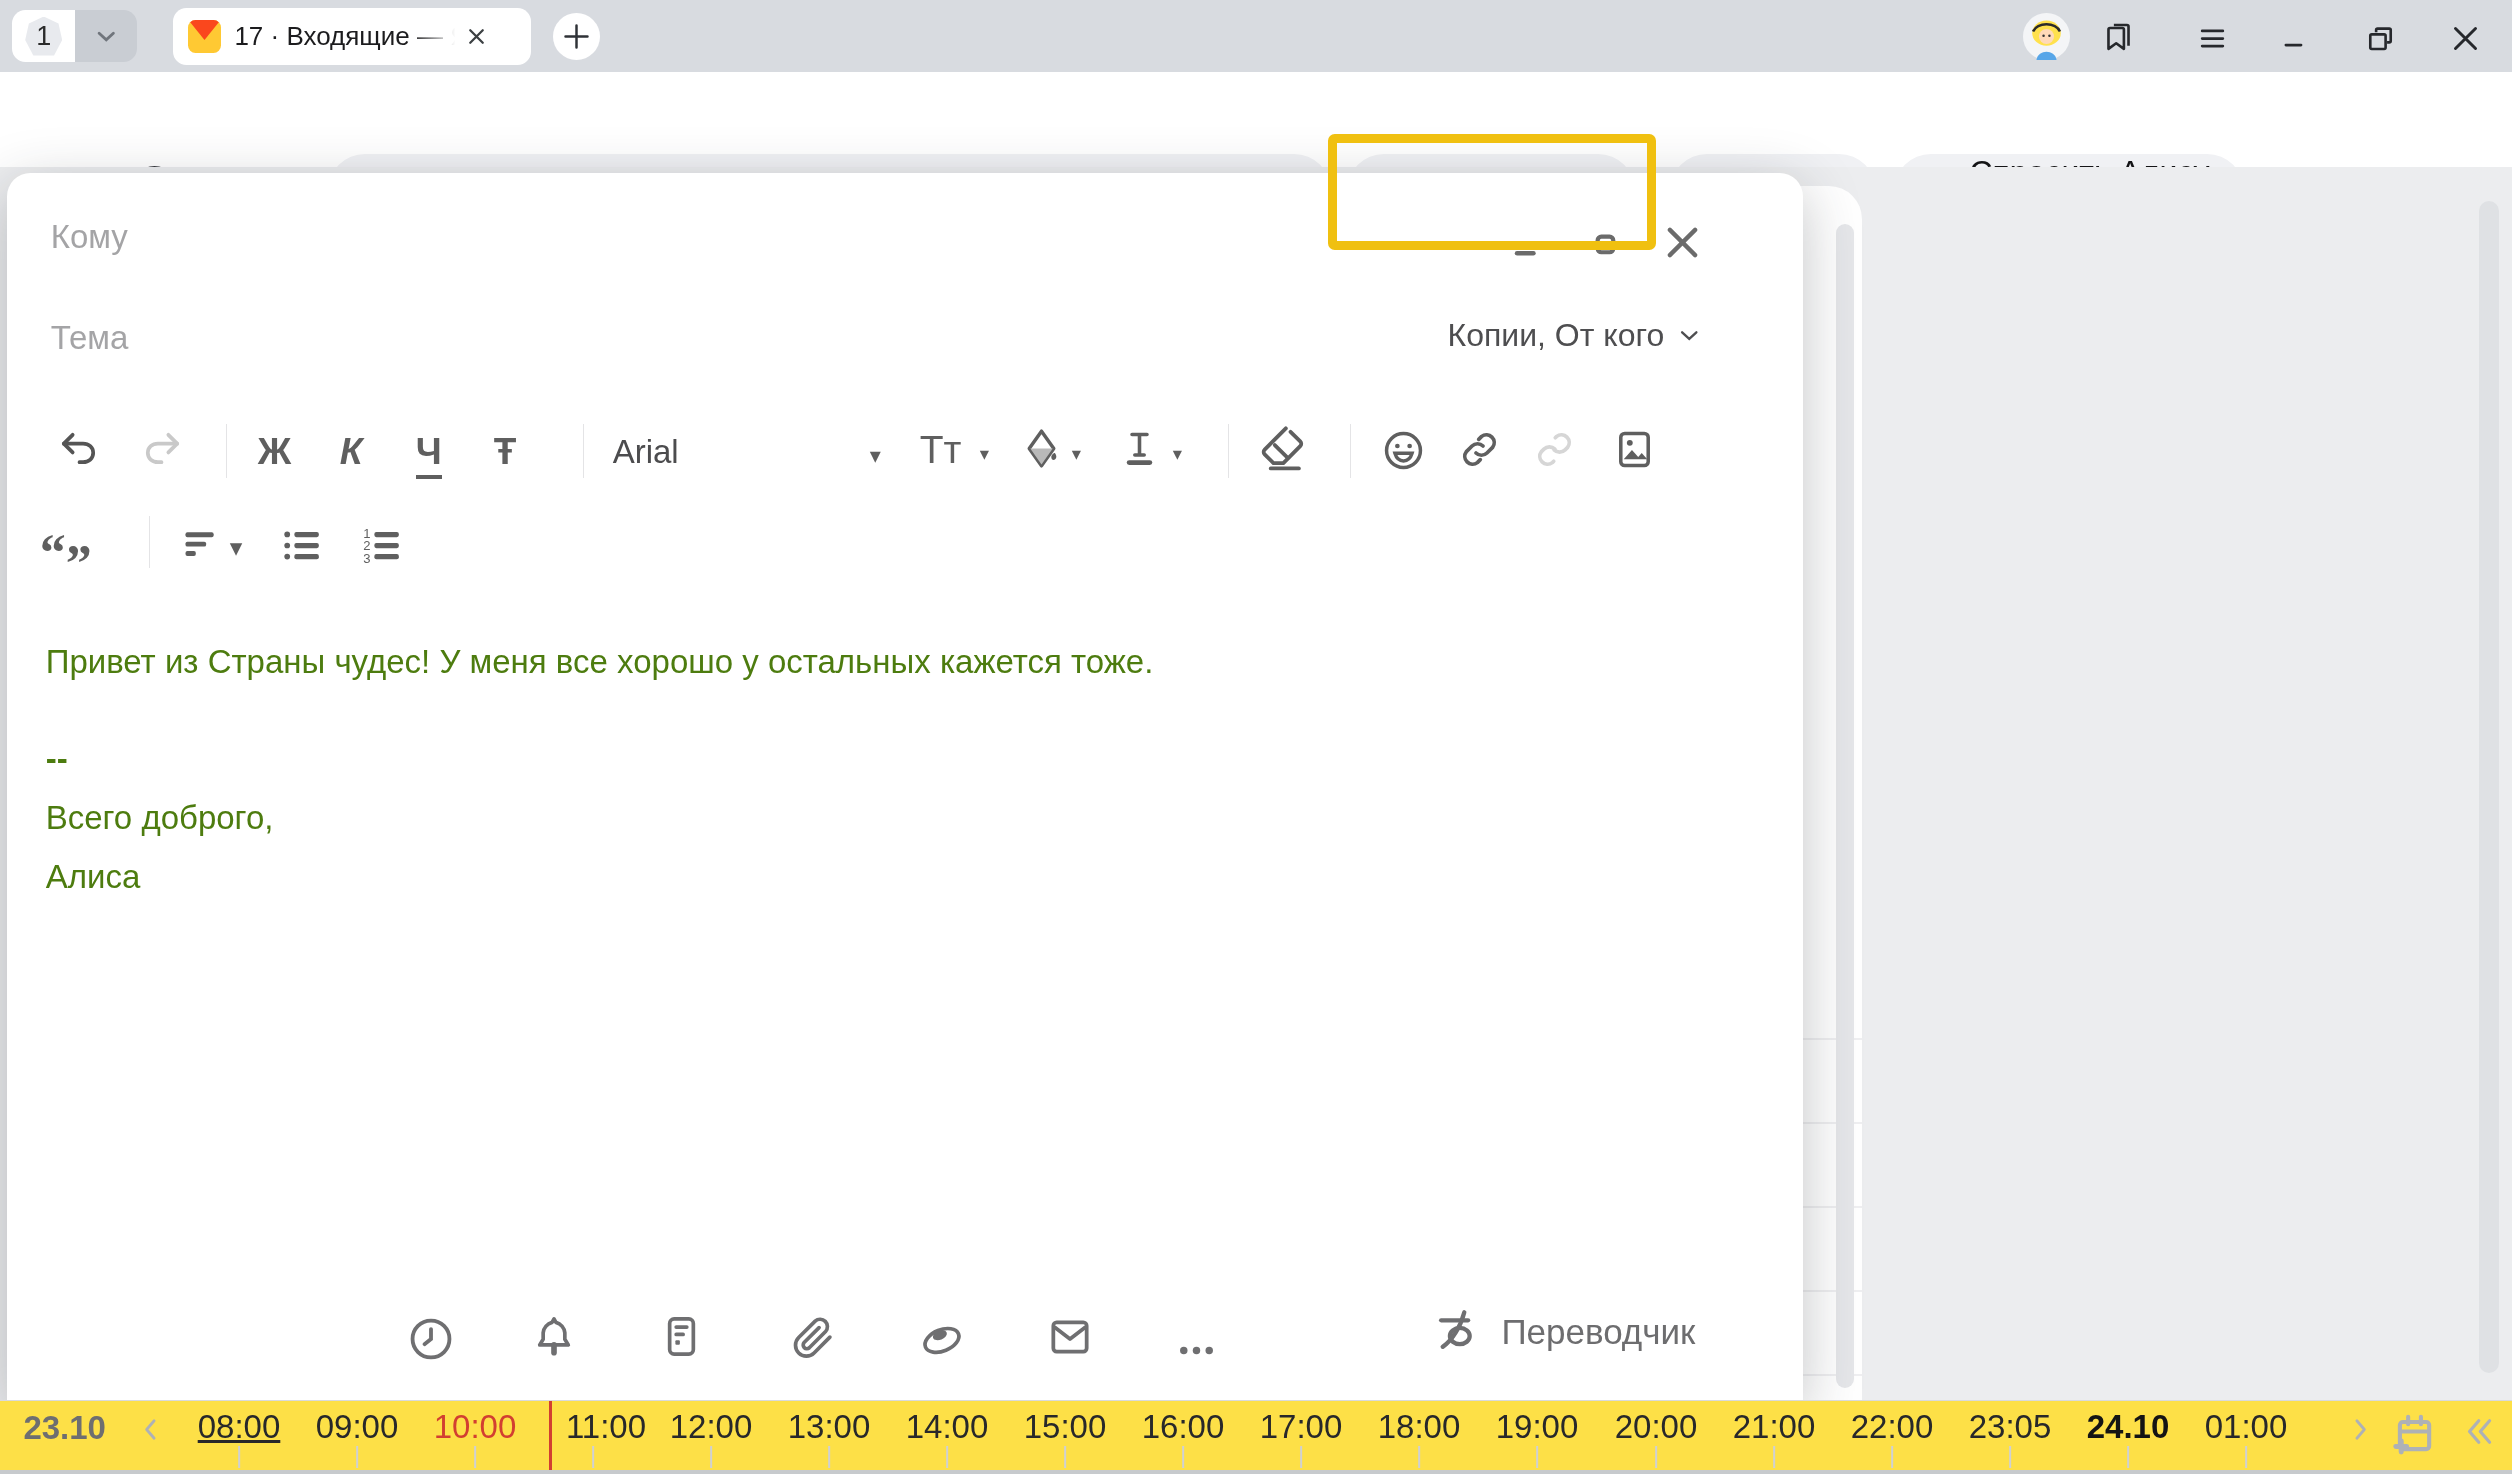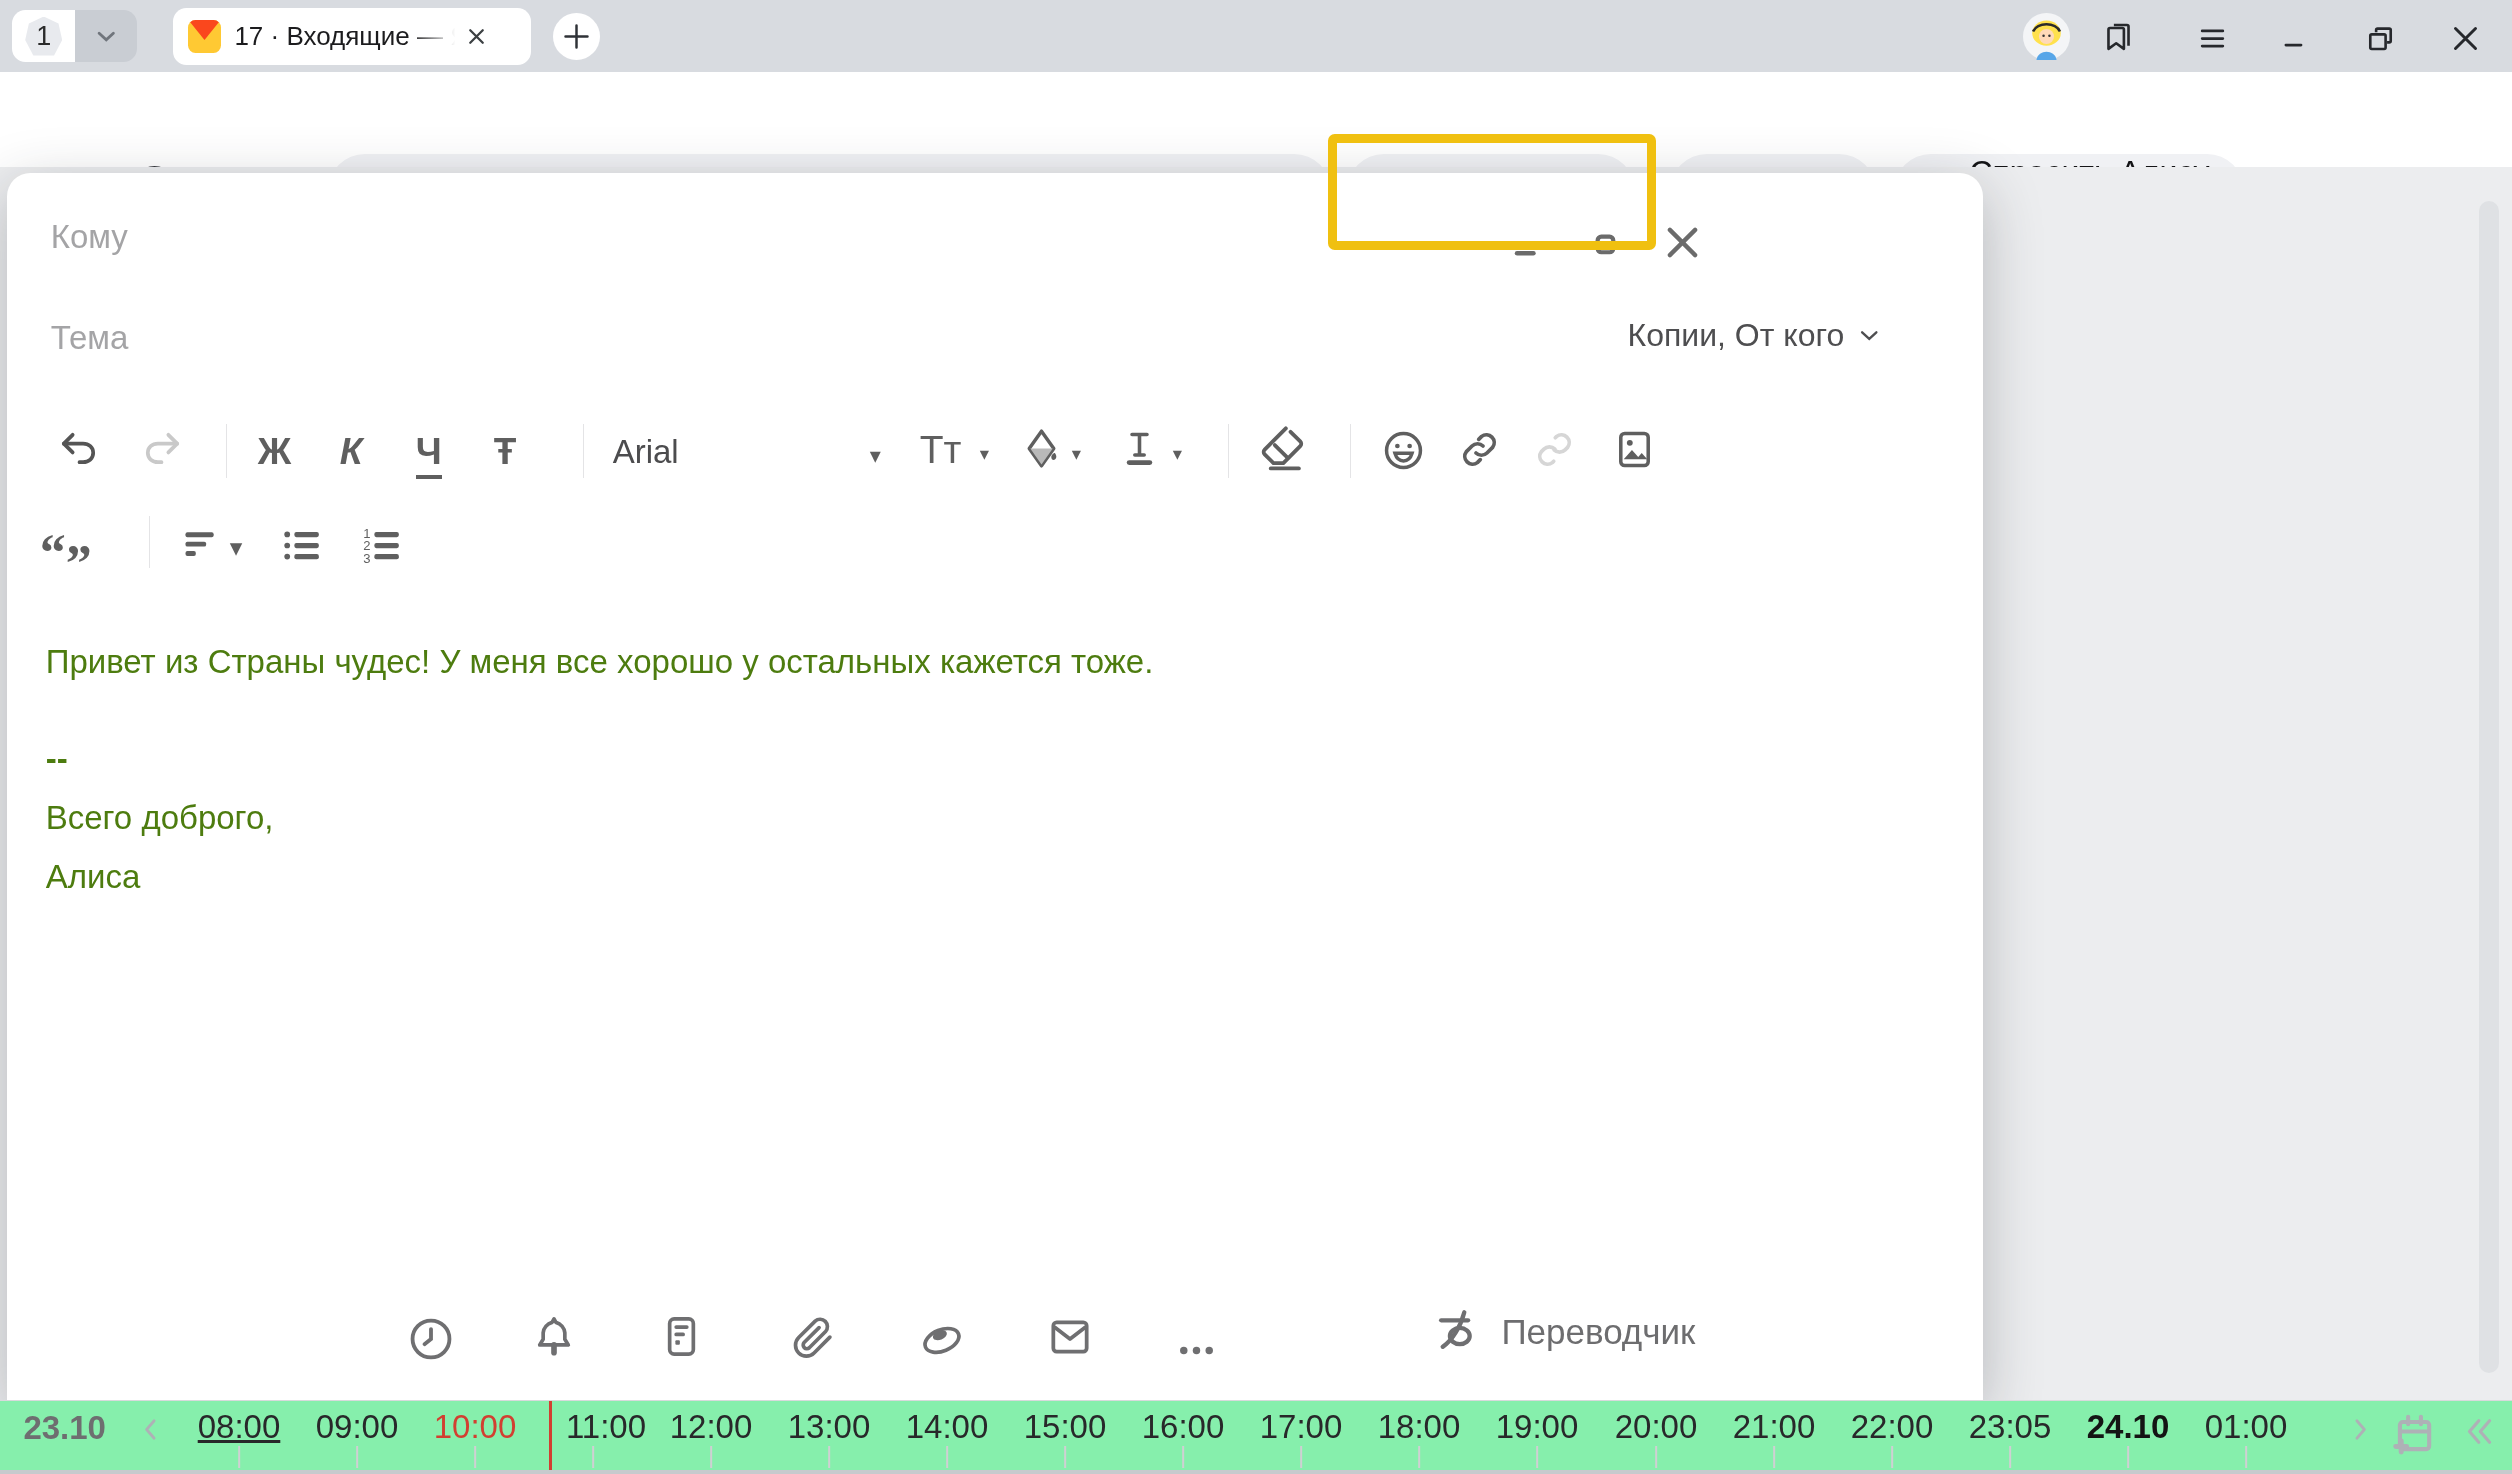--- a/index.html
+++ b/index.html
@@ -39,35 +39,35 @@
   #hl-box{left:1328px;top:62px;width:328px;height:116px;border:9.2px solid #f0c010;border-radius:6.7px;
           box-sizing:border-box;z-index:9;pointer-events:none}
   
   #page-bg{left:0;top:167px;width:2512px;height:1234px;background:#ecedef}
   #mail-col{left:1775px;top:186px;width:87px;height:1214px;background:#fff;border-radius:0 33px 0 0;
             background-image:repeating-linear-gradient(180deg,#fff 0 82px,#efeff1 82px 84px);
             background-position:0 770px;background-repeat:no-repeat;background-size:100% 8374px}
   #mail-sb{left:1836px;top:224px;width:18.4px;height:1164px;background:#e6e7ea;border-radius:9.2px}
   #page-sb{left:2479px;top:201px;width:20px;height:1172px;background:#dfe1e4;border-radius:10px}
   
-  #modal{left:6.7px;top:173px;width:1976px;height:1228px;background:#fff;border-radius:23.4px 23.4px 0 0;
+  #modal{left:6.7px;top:173px;width:1796px;height:1228px;background:#fff;border-radius:23.4px 23.4px 0 0;
          box-shadow:0 15px 59px rgba(40,44,52,.28)}
   .ph{font-size:33px;color:#a4a4a6}
   .win-ico{color:#6b6b6b}
   .fmt{color:#666;display:flex;align-items:center;justify-content:center;position:absolute}
   .fmt.dis{color:#ccc}
   .fmt-letter{font-size:37px;font-weight:bold;color:#5f5f5f}
   .vsep{position:absolute;width:1.7px;height:54px;background:#e4e4e6;top:251px}
   .arrow-dn{font-size:22px;color:#5f5f5f}
   .body-line{position:absolute;left:39px;font-size:33px;color:#4d7c0f;white-space:nowrap}
   #send-btn{left:59px;top:1119px;width:293px;height:100px;background:#ffd750;border-radius:22px;
             display:flex;align-items:center;justify-content:center;font-size:37px;font-weight:bold;color:#17181a}
   .act-ico{color:#6f6f71;position:absolute;top:1139px}
   
-  #timeline{left:0;top:1400px;width:2512px;height:70px;background:#86efac;border-top:0.8px solid #d9dadc;box-sizing:content-box}
+  #timeline{left:0;top:1400px;width:2512px;height:70px;background:#fde047;border-top:0.8px solid #d9dadc;box-sizing:content-box}
   .tl-date{position:absolute;top:8.4px;font-size:33px;font-weight:bold;color:#6e6e70}
   .hour-label{position:absolute;top:6.7px;transform:translateX(-50%);font-size:33px;color:#28282a;white-space:nowrap}
   .hour-label.red{color:#d23f31}
   .hour-label.bold{color:#141414;font-weight:bold}
   .tick{position:absolute;top:45px;width:1.7px;height:22px;background:#cfd0d3;transform:translateX(-50%)}
   #tl-redline{position:absolute;left:549px;top:0;width:3.3px;height:70px;background:#d23f31}
   .tl-ico{position:absolute;color:#aeb1b6}
   #bottom-strip{left:0;top:1470px;width:2512px;height:5px;background:#c7cacd}
 </style>
 </head>

